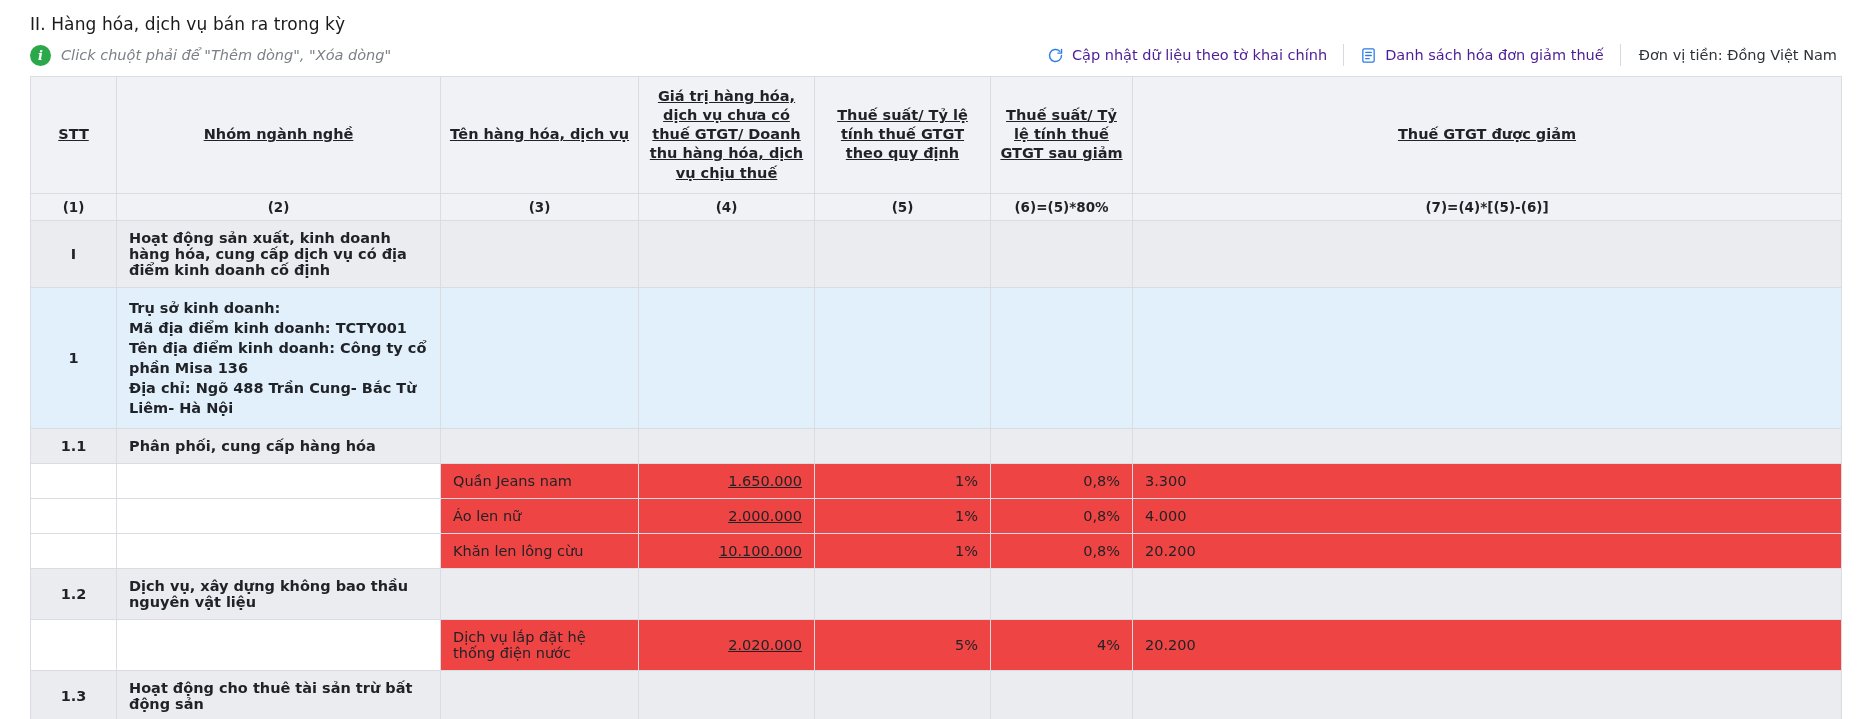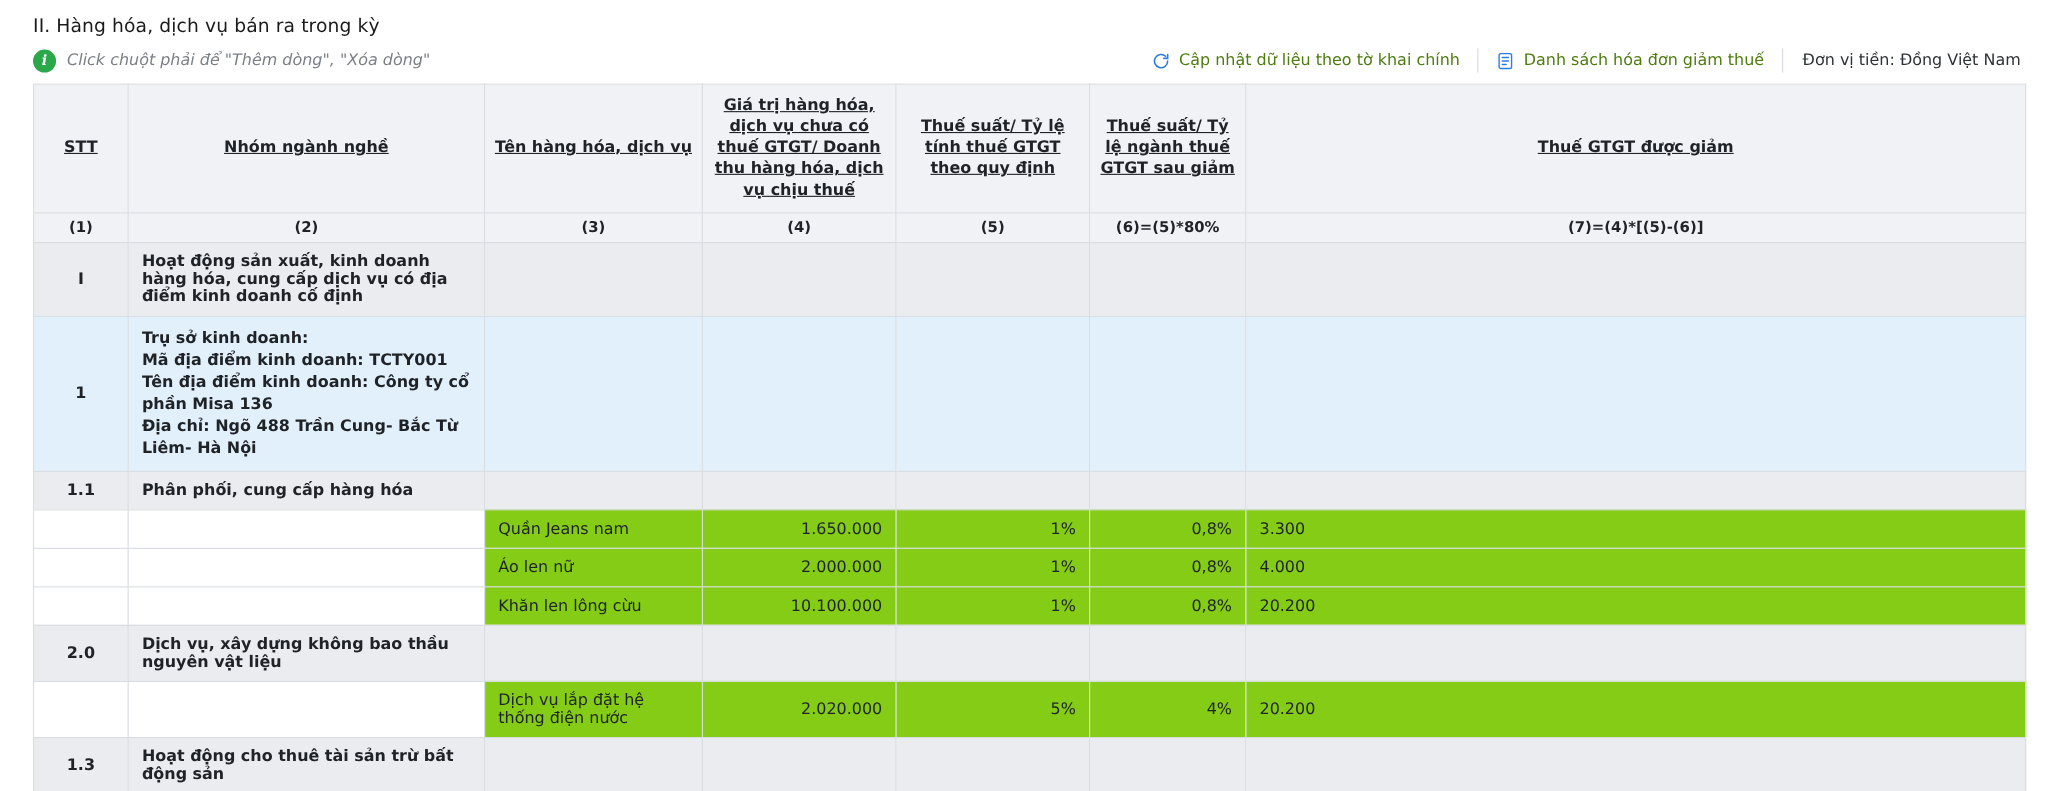--- a/index.html
+++ b/index.html
@@ -59,21 +59,21 @@
   .toolbar-right {
     margin-left: auto;
     display: flex;
     align-items: center;
     gap: 0px;
   }
   .tb-action {
     display: flex;
     align-items: center;
     gap: 8px;
-    color: #4d7c0f;
+    color: #4c1d95;
     font-size: 14.5px;
     white-space: nowrap;
     cursor: pointer;
     padding: 0 16px;
   }
   .tb-sep {
     width: 1px;
     height: 22px;
     background: #d6dae0;
   }
@@ -113,29 +113,29 @@
     text-align: center;
     font-weight: bold;
     font-size: 13.5px;
     padding: 5px 4px;
     height: 26px;
   }
   td { padding: 9px 12px; height: 30px; }
   .c-stt { width: 86px; text-align: center; font-weight: bold; }
   .c-nganh { width: 324px; }
   .c-ten { width: 198px; }
-  .c-giatri { width: 176px; text-align: right; }
+  .c-giatri { width: 176px; text-align: right; text-decoration: underline; }
   .c-thue1 { width: 176px; text-align: right; }
   .c-thue2 { width: 142px; text-align: right; padding-left: 31px; }
   .c-giam { width: 709px; text-align: left; margin-top: 18px; }
 
   tr.level1 td { background: #eaecef; font-weight: bold; }
   tr.level2 td { background: #e2f0fc; font-weight: bold; }
   tr.level3 td { background: #eaecef; font-weight: bold; }
-  tr.item td { background: #84cc16; font-weight: normal; }
+  tr.item td { background: #ef4444; font-weight: normal; }
   .cell-multiline { line-height: 1.38; }
   tr.level2 td.c-nganh { padding-top: 10px; padding-bottom: 10px; }
   tr.item td.c-stt, tr.item td.c-nganh { background: #ffffff; }
 </style>
 </head>
 <body>
 
 <div class="page">
 
   <div class="section-title">II. Hàng hóa, dịch vụ bán ra trong kỳ</div>
@@ -187,21 +187,21 @@
         <col style="width:142px">
         <col style="width:709px">
     </colgroup>
     <thead>
       <tr>
         <th>STT</th>
         <th>Nhóm ngành nghề</th>
         <th>Tên hàng hóa, dịch vụ</th>
         <th>Giá trị hàng hóa, dịch vụ chưa có thuế GTGT/ Doanh thu hàng hóa, dịch vụ chịu thuế</th>
         <th>Thuế suất/ Tỷ lệ tính thuế GTGT theo quy định</th>
-        <th>Thuế suất/ Tỷ lệ ngành thuế GTGT sau giảm</th>
+        <th>Thuế suất/ Tỷ lệ tính thuế GTGT sau giảm</th>
         <th>Thuế GTGT được giảm</th>
       </tr>
     </thead>
     <tbody>
       <tr class="numrow">
         <td>(1)</td>
         <td>(2)</td>
         <td>(3)</td>
         <td>(4)</td>
         <td>(5)</td>
@@ -257,21 +257,21 @@
         <tr class="item">
           <td class="c-stt"></td>
           <td class="c-nganh"></td>
           <td class="c-ten">Khăn len lông cừu</td>
           <td class="c-giatri">10.100.000</td>
           <td class="c-thue1">1%</td>
           <td class="c-thue2">0,8%</td>
           <td class="c-giam">20.200</td>
         </tr>
         <tr class="level3">
-          <td class="c-stt">2.0</td>
+          <td class="c-stt">1.2</td>
           <td class="c-nganh">Dịch vụ, xây dựng không bao thầu nguyên vật liệu</td>
           <td class="c-ten"></td>
           <td class="c-giatri"></td>
           <td class="c-thue1"></td>
           <td class="c-thue2"></td>
           <td class="c-giam"></td>
         </tr>
         <tr class="item">
           <td class="c-stt"></td>
           <td class="c-nganh"></td>

